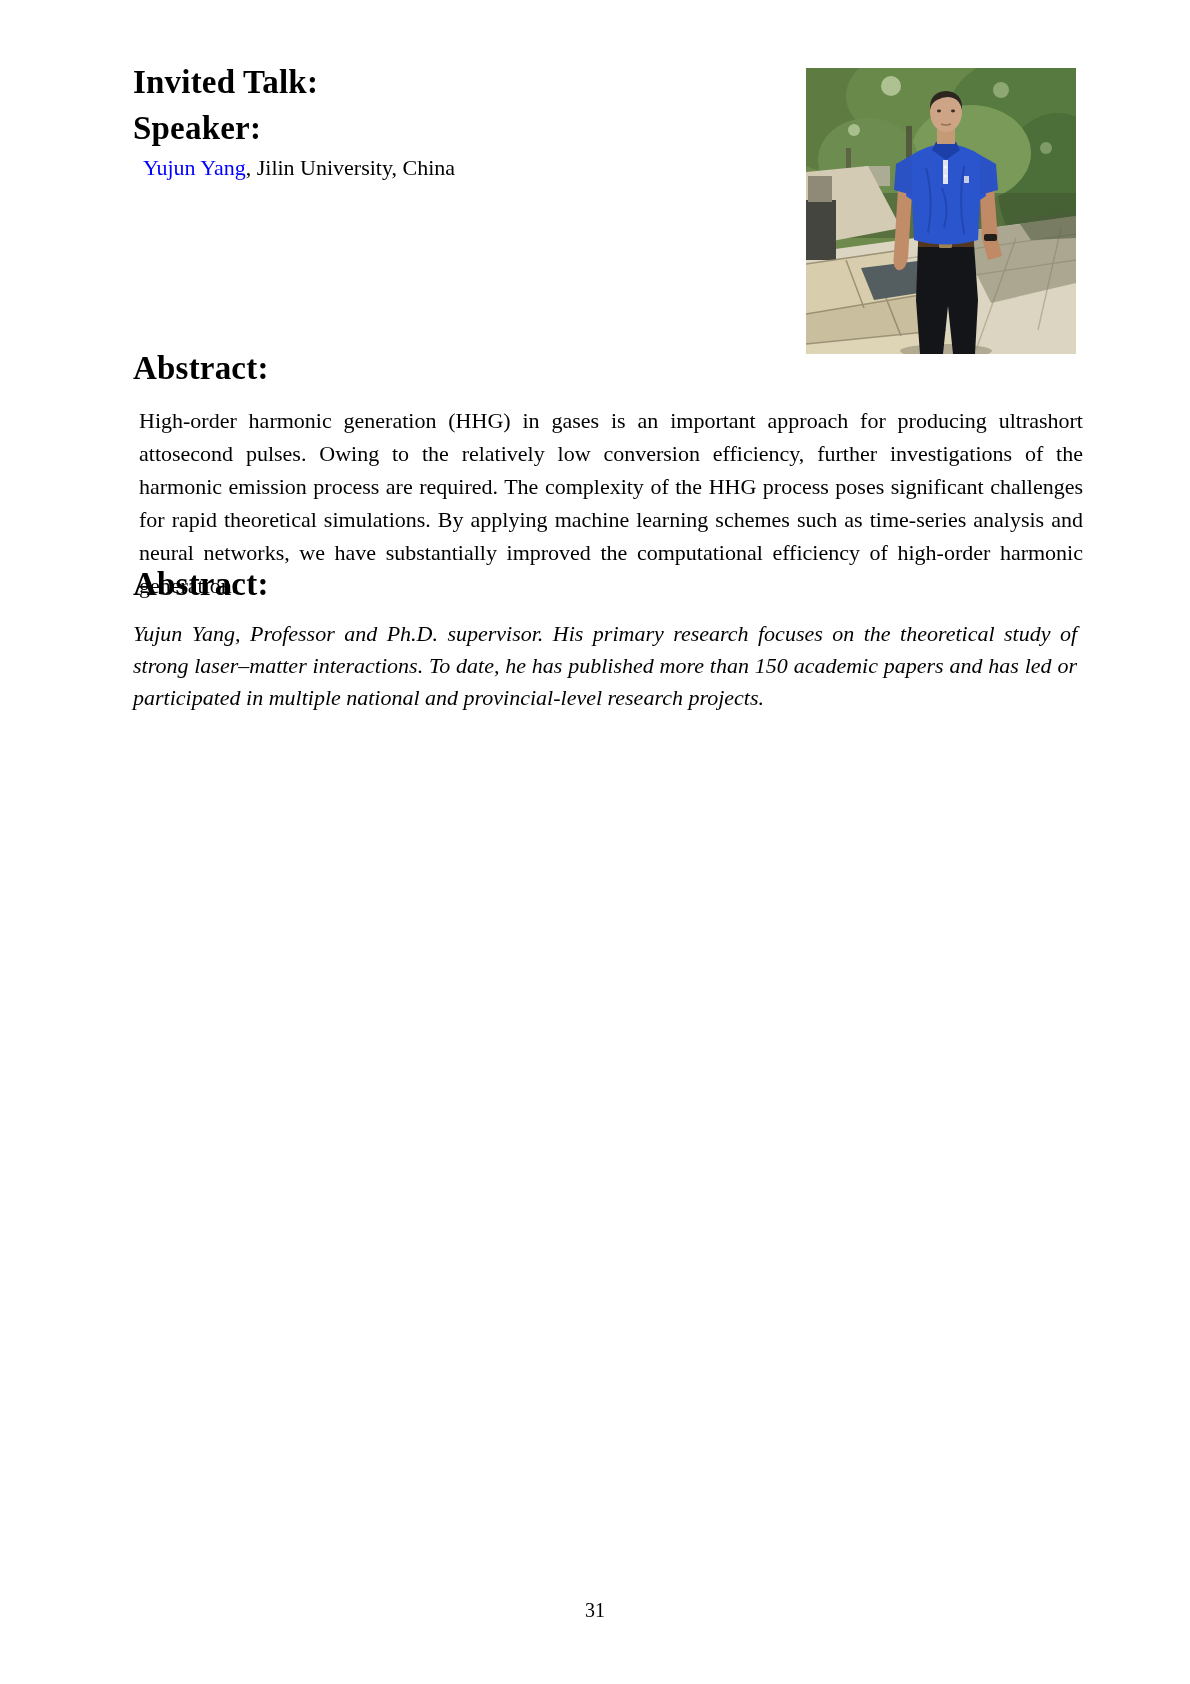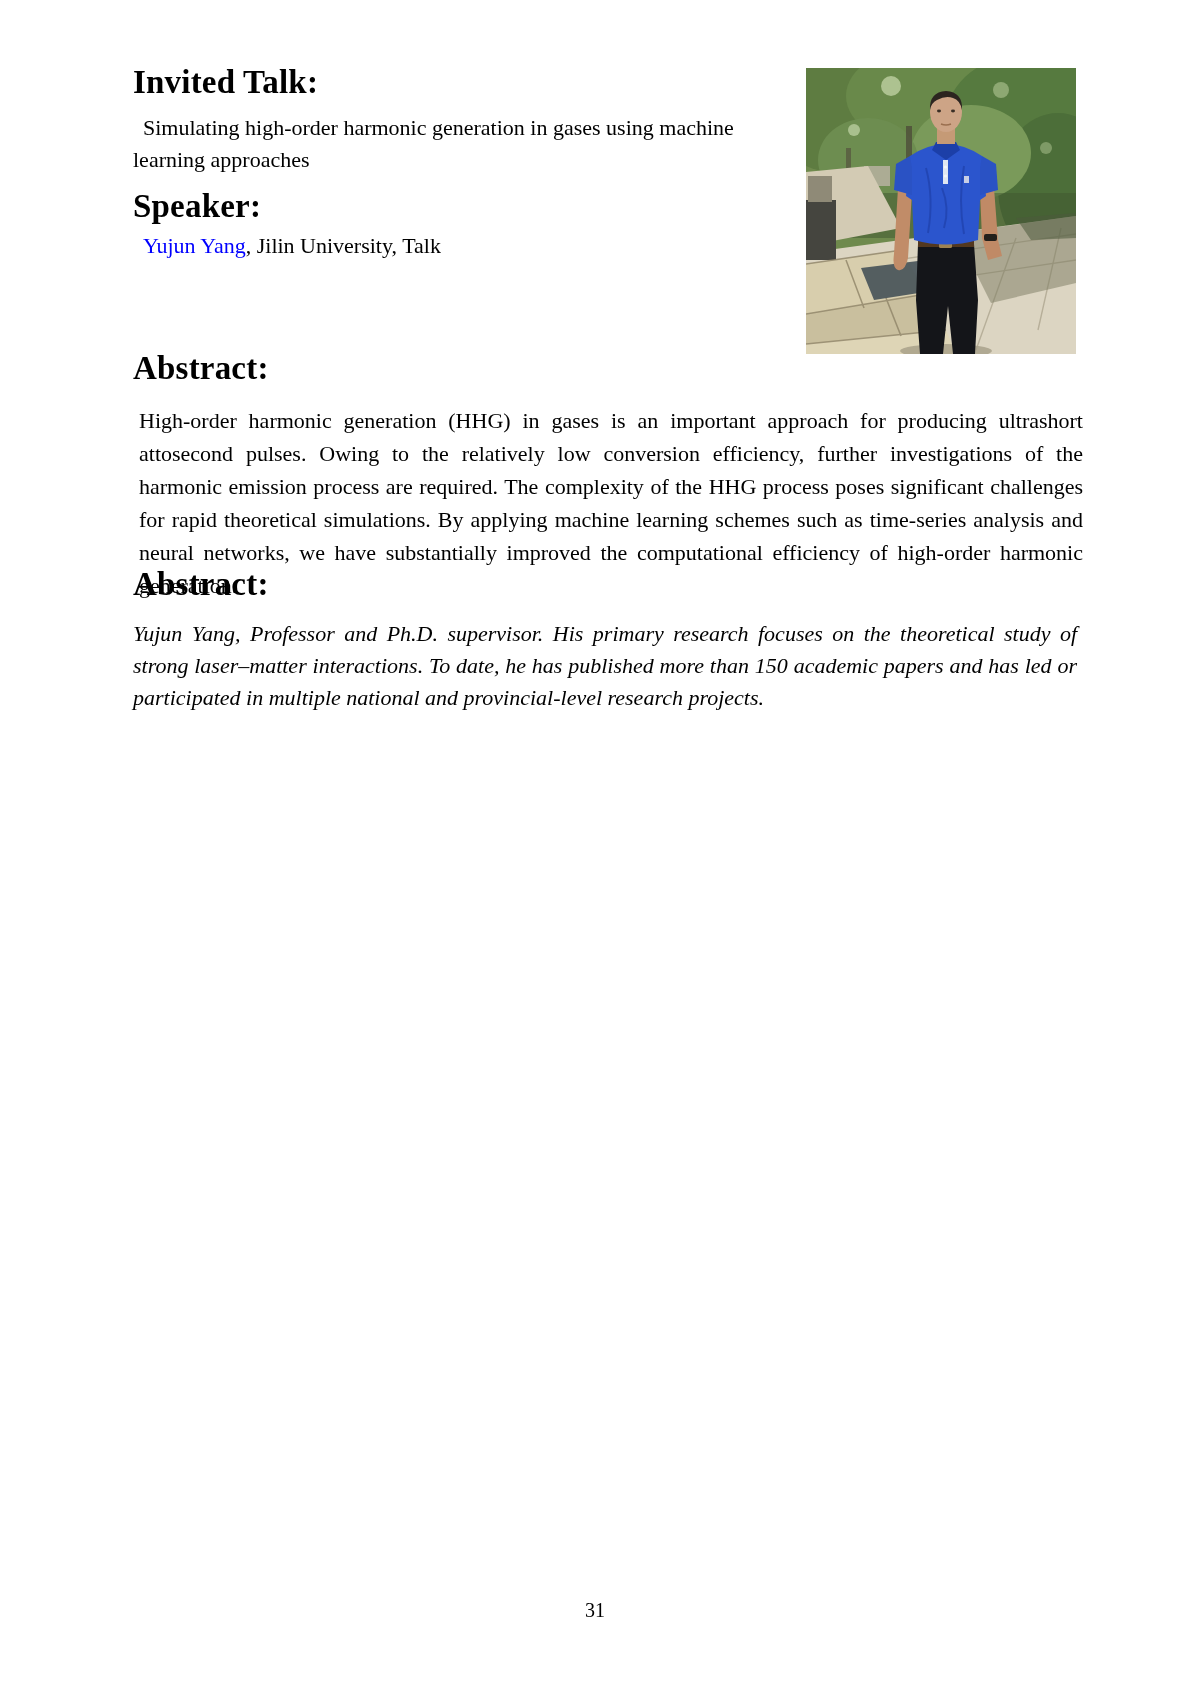--- a/index.html
+++ b/index.html
@@ -63,23 +63,22 @@
     text-align: center; font-size: 20px; line-height: 24px;
   }
 </style>
 </head>
 <body>
 
 <div class="page">
 
   <div class="header-block">
     <h2 class="sec-heading">Invited Talk:</h2>
-    <p class="talk-title">Simulating high-order harmonic generation in gases using machine learning approaches</p>
     <h2 class="sec-heading speaker-heading">Speaker:</h2>
-    <p class="speaker-line"><a class="speaker-name">Yujun Yang</a><span>, Jilin University, Talk</span></p>
+    <p class="speaker-line"><a class="speaker-name">Yujun Yang</a><span>, Jilin University, China</span></p>
   </div>
 
   <div class="photo-frame" title="Man in a blue polo shirt and black trousers standing outdoors on stone pavement with green trees behind">
     <svg width="270" height="286" viewBox="0 0 270 286" preserveAspectRatio="none">
 
       <rect x="0" y="0" width="270" height="190" fill="#6f8a4d"></rect>
       <ellipse cx="35" cy="45" rx="75" ry="60" fill="#5e7c41"></ellipse>
       <ellipse cx="125" cy="28" rx="85" ry="52" fill="#69894a"></ellipse>
       <ellipse cx="225" cy="50" rx="85" ry="65" fill="#567a3f"></ellipse>
       <ellipse cx="252" cy="120" rx="60" ry="75" fill="#4c6e39"></ellipse>

